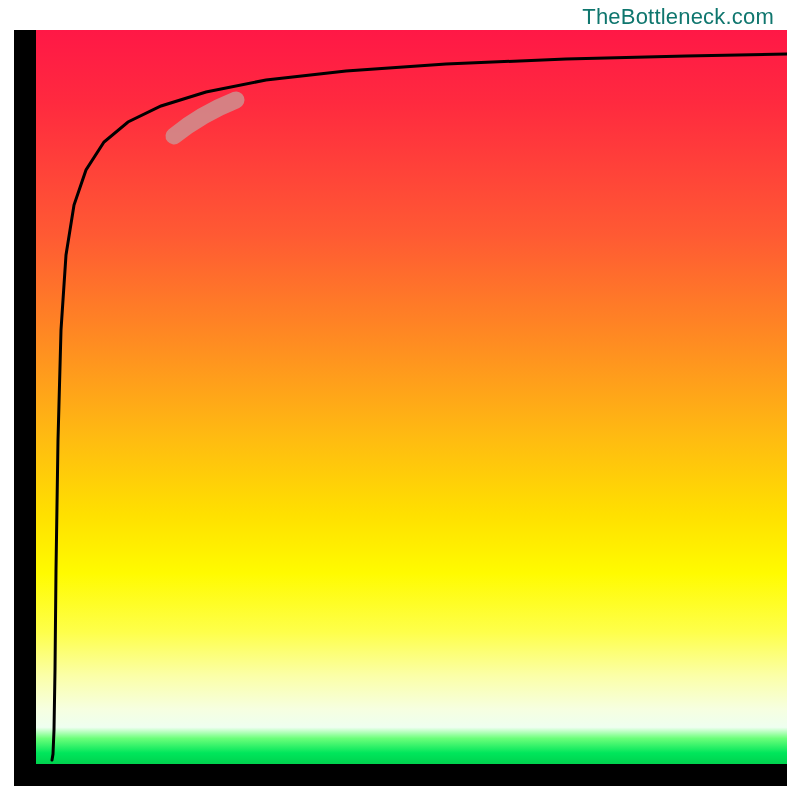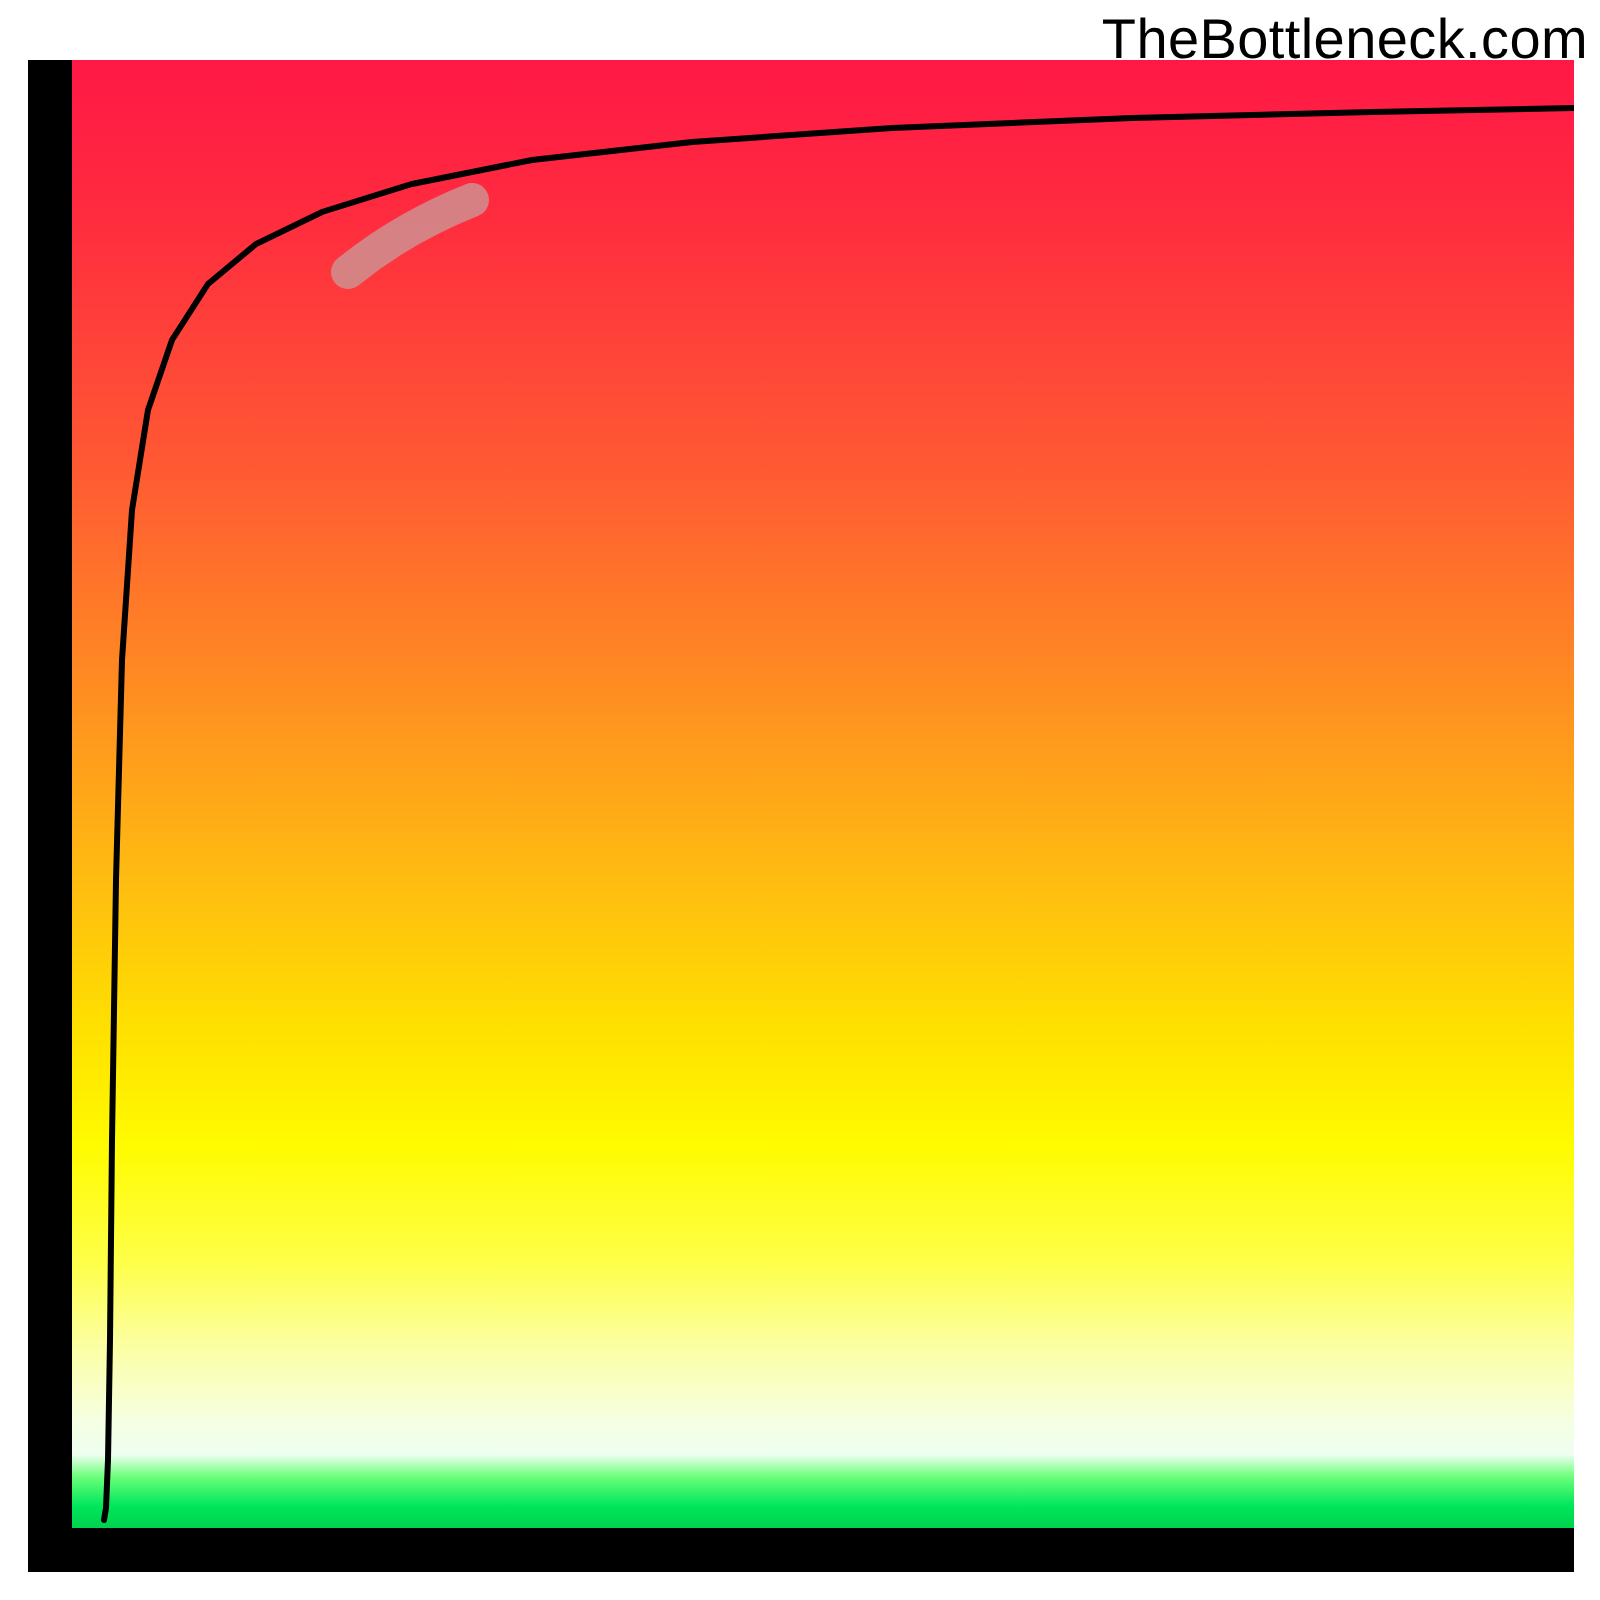--- a/index.html
+++ b/index.html
@@ -7,23 +7,23 @@
     width: 800px;
     height: 800px;
     background: #ffffff;
     position: relative;
     font-family: Arial, Helvetica, sans-serif;
     overflow: hidden;
   }
   .watermark {
     position: absolute;
     top: 4px;
-    right: 6px;
-    color: #000000;
-    font-size: 28px;
+    right: 26px;
+    color: #0f766e;
+    font-size: 22px;
     letter-spacing: 0.2px;
     z-index: 5;
   }
   .frame {
     position: absolute;
     left: 14px;
     top: 30px;
     width: 773px;
     height: 756px;
     background: #000;

